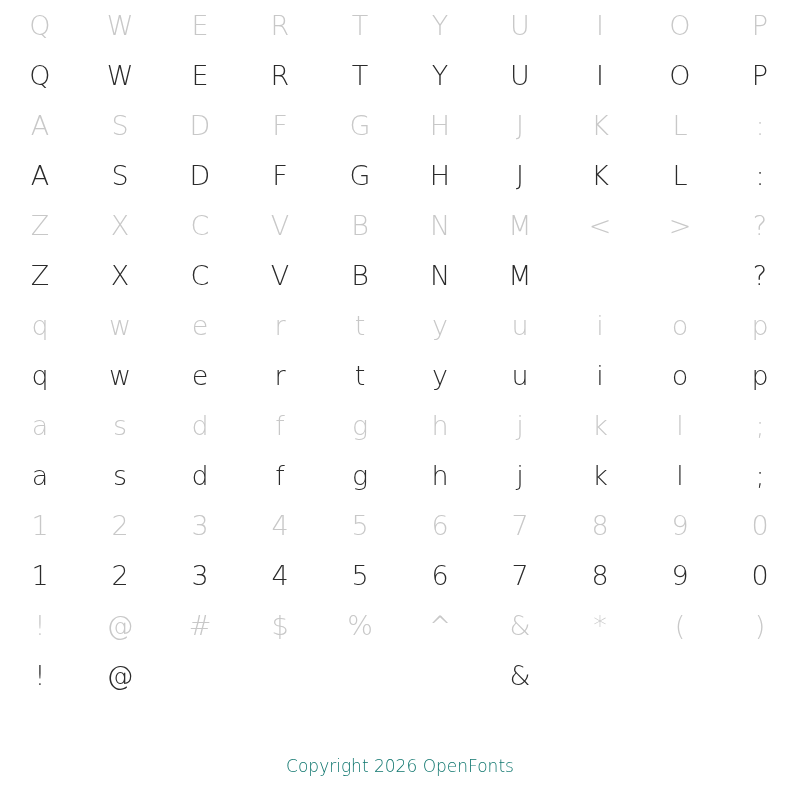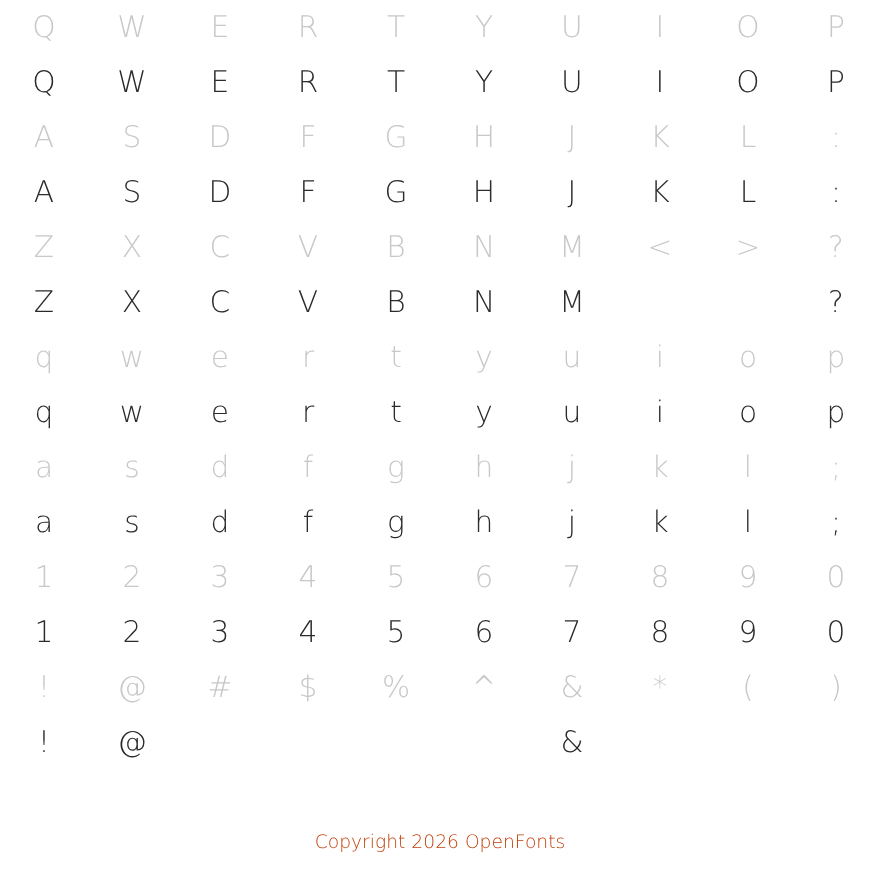--- a/index.html
+++ b/index.html
@@ -45,21 +45,21 @@
   .row.solid .cell {
     color: #2b2b2b;
   }
   .footer {
     position: absolute;
     left: 0;
     top: 756px;
     width: 800px;
     text-align: center;
     font-size: 17px;
-    color: #c2410c;
+    color: #0f766e;
     font-family: "DejaVu Sans", sans-serif;
     font-weight: 300;
   }
 </style>
 </head>
 <body>
 
 <div id="specimen">
     <div class="row ghost">
       <div class="cell">Q</div>

